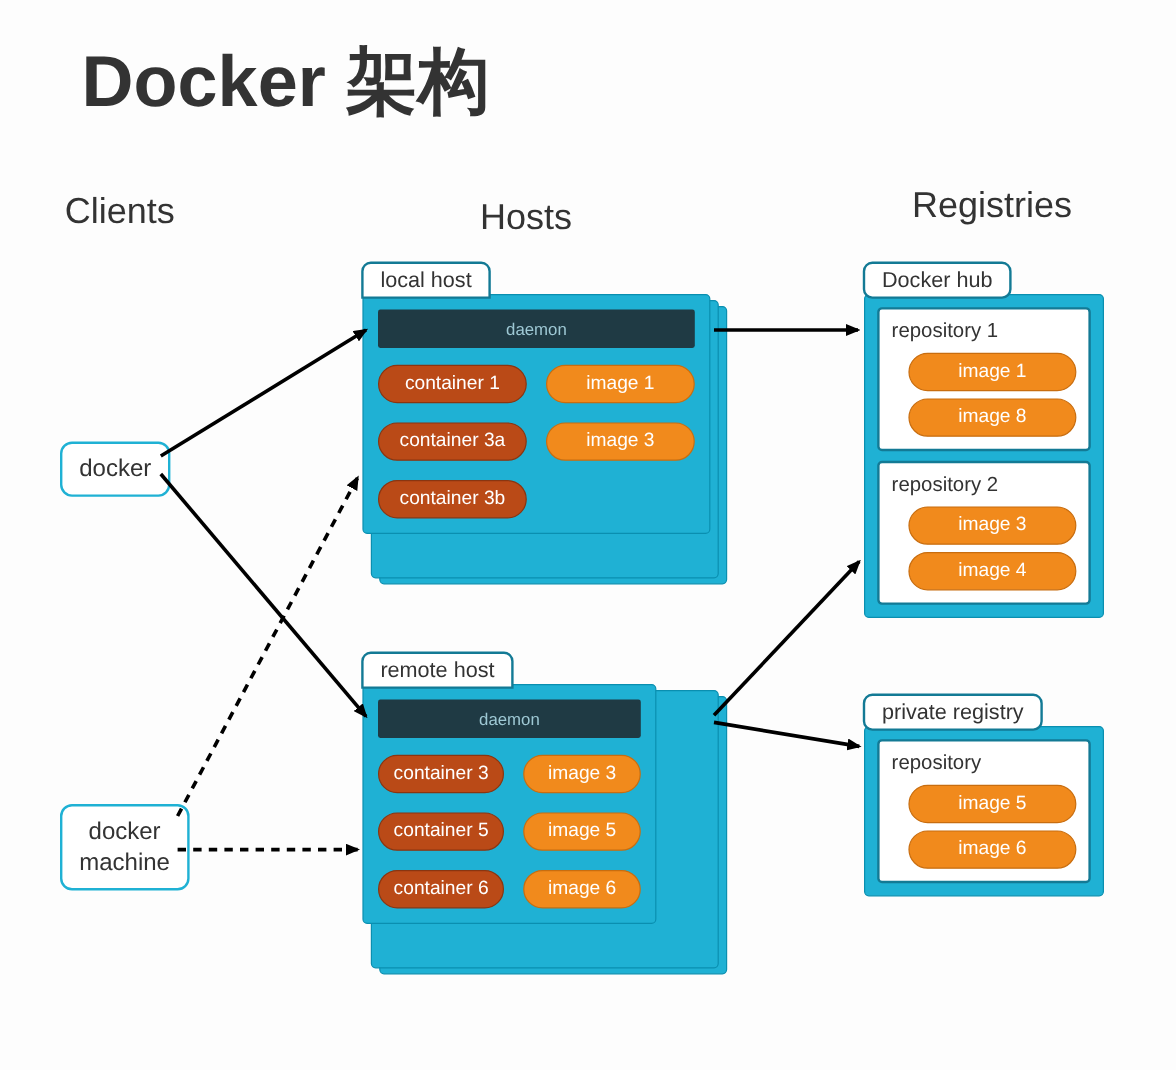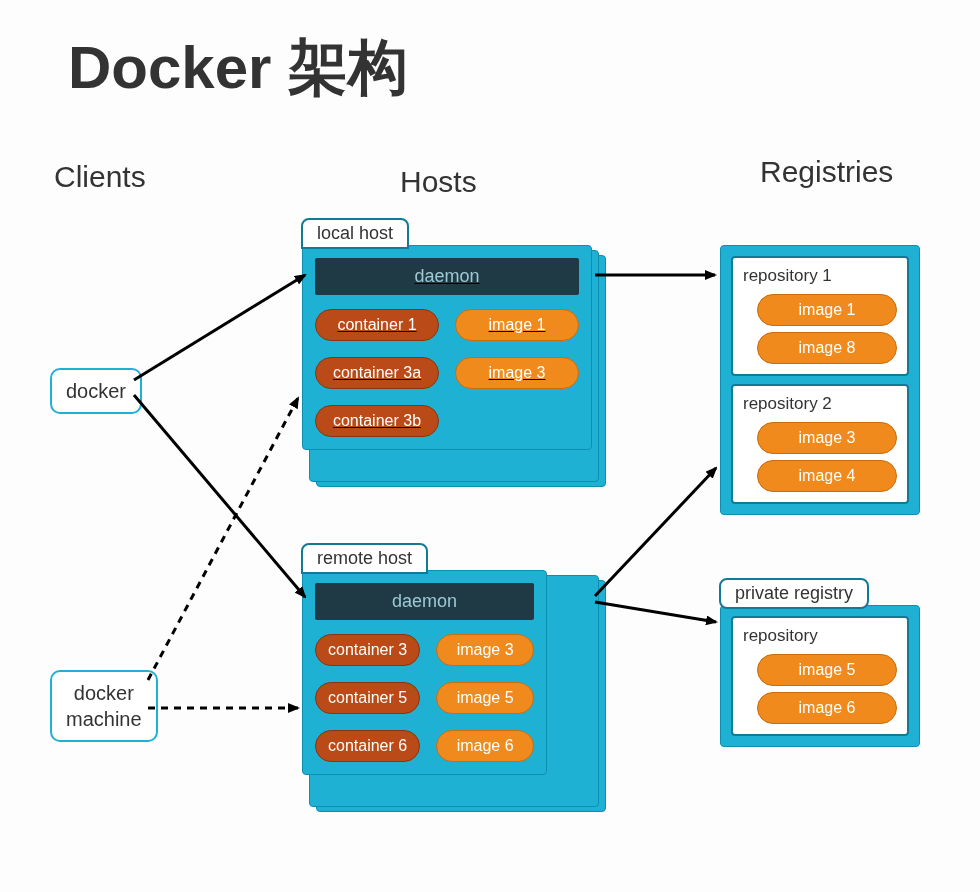--- a/index.html
+++ b/index.html
@@ -61,21 +61,21 @@
       border-radius: 8px 8px 0 0;
       padding: 3px 14px;
       font-size: 18px;
       color: #333;
     }
     .daemon-bar {
       background: #1f3a44;
       color: #9ec8d4;
       text-align: center;
       padding: 8px 0;
-      font-size: 18px;
+      font-size: 14px;
       margin-bottom: 14px;
       border-radius: 2px;
     }
     .host-grid {
       display: grid;
       grid-template-columns: 1fr 1fr;
       gap: 16px;
     }
     .pill {
       border-radius: 18px;
@@ -132,21 +132,21 @@
 <div class="title">Docker 架构</div>
 
 <div class="col-header" style="top:160px;left:54px;">Clients</div>
 <div class="col-header" style="top:165px;left:400px;">Hosts</div>
 <div class="col-header" style="top:155px;left:760px;">Registries</div>
 
 <div class="client-box" style="top:368px;left:50px;">docker</div>
 <div class="client-box" style="top:670px;left:50px;white-space:pre-line;">docker
 machine</div>
 
-<div class="host-stack" style="top:245px;left:302px;width:290px;text-decoration:underline;">
+<div class="host-stack" style="top:245px;left:302px;width:290px;">
   <div class="stack-bg" style="top:10px;left:14px;width:290px;height:232px;"></div>
   <div class="stack-bg" style="top:5px;left:7px;width:290px;height:232px;"></div>
   <div class="host-main" style="width:290px;">
     <div class="host-tab">local host</div>
     <div class="daemon-bar">daemon</div>
     <div class="host-grid">
       <div class="pill container">container 1</div>
       <div class="pill image">image 1</div>
       <div class="pill container">container 3a</div>
       <div class="pill image">image 3</div>
@@ -168,20 +168,21 @@
       <div class="pill container">container 5</div>
       <div class="pill image">image 5</div>
       <div class="pill container">container 6</div>
       <div class="pill image">image 6</div>
     </div>
   </div>
 </div>
 
 <div class="registry-stack" style="top:245px;left:720px;width:200px;">
   <div class="registry-main" style="width:200px;">
+    <div class="host-tab" style="border-radius:8px;">Docker hub</div>
     <div class="repo-box">
       <div class="repo-label">repository 1</div>
       <div class="repo-images">
         <div class="pill image">image 1</div>
         <div class="pill image">image 8</div>
       </div>
     </div>
     <div class="repo-box">
       <div class="repo-label">repository 2</div>
       <div class="repo-images">

